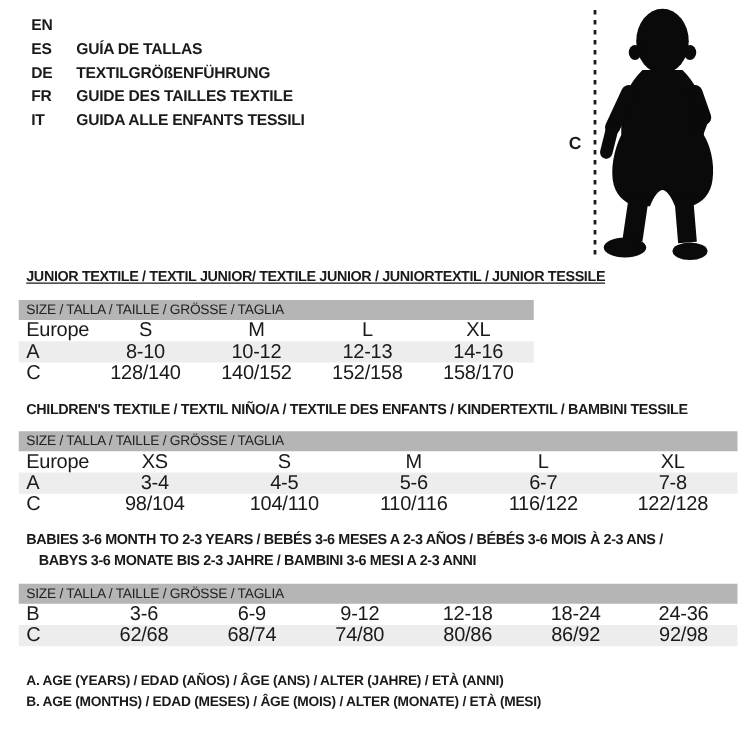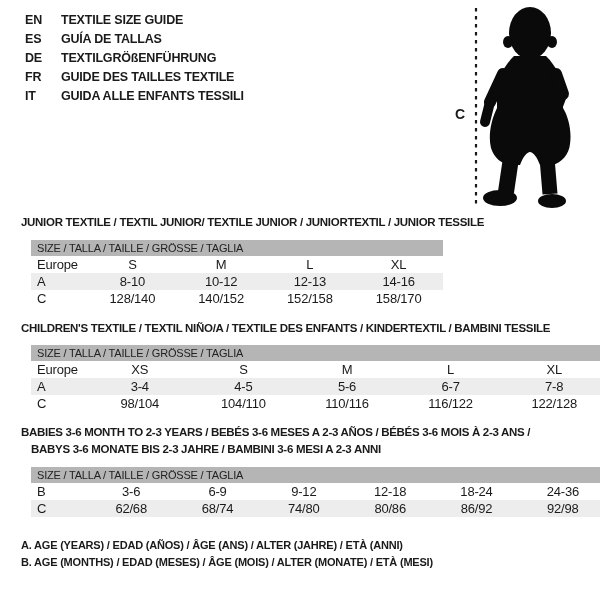--- a/index.html
+++ b/index.html
@@ -20,31 +20,31 @@
   
   .figure-svg { position:absolute; left:440px; top:0; }
 
   
   .sec-title {
     position:absolute; left:21px;
     font-size:11.5px; font-weight:bold; letter-spacing:-0.3px;
     white-space:nowrap;
   }
   .table {
-    position:absolute; left:15px;margin-left:16px;
+    position:absolute; left:15px;
   }
   .size-bar {
     height:16px; background:#b5b5b5;
     display:flex; align-items:center;
     padding-left:6px;
     font-size:11px; letter-spacing:-0.2px; color:#222222;
   }
   .trow {
     display:grid; height:17px; align-items:center;
-    font-size:13px; letter-spacing:-0.2px;
+    font-size:16px; letter-spacing:-0.2px;
   }
   .t-cols-4 { grid-template-columns:57px repeat(4,1fr); }
   .t-cols-5 { grid-template-columns:57px repeat(5,1fr); }
   .t-cols-6 { grid-template-columns:57px repeat(6,1fr); }
   .trow.shaded { background:#ededed; }
   .tlabel { padding-left:6px; text-align:left; }
   .tcell { text-align:center; }
 
   
   .footnotes { position:absolute; left:21px; top:536px; }
@@ -53,21 +53,20 @@
     font-size:11px; font-weight:bold; letter-spacing:-0.2px;
     white-space:nowrap;
   }
 </style>
 </head>
 <body>
 
 <div class="lang-list">
   <div class="lang-row">
     <span class="lang-code">EN</span>
-    <span class="lang-title">TEXTILE SIZE GUIDE</span>
   </div>
   <div class="lang-row">
     <span class="lang-code">ES</span>
     <span class="lang-title">GUÍA DE TALLAS</span>
   </div>
   <div class="lang-row">
     <span class="lang-code">DE</span>
     <span class="lang-title">TEXTILGRÖßENFÜHRUNG</span>
   </div>
   <div class="lang-row">
@@ -93,21 +92,21 @@
     <line x1="116" y1="74" x2="123" y2="94" stroke="#0a0a0a" stroke-width="12" stroke-linecap="round"></line>
     <line x1="123" y1="94" x2="117" y2="110" stroke="#0a0a0a" stroke-width="9" stroke-linecap="round"></line>
     <path d="M57,108 C51,120 48,136 51,148 C54,158 62,164 70,165 L80,165 C83,157 87,152 90,152 C93,152 97,157 100,165 L112,165 C122,163 129,154 130,144 C132,130 128,116 123,108 Z"></path>
     <line x1="71" y1="158" x2="66" y2="192" stroke="#0a0a0a" stroke-width="16"></line>
     <line x1="107" y1="158" x2="110" y2="194" stroke="#0a0a0a" stroke-width="15"></line>
     <ellipse cx="60" cy="198" rx="17" ry="8"></ellipse>
     <ellipse cx="112" cy="201" rx="14" ry="7"></ellipse>
   </g>
 </svg>
 
-<div class="sec-title" style="top:216px;">JUNIOR TEXTILE / TEXTIL JUNIOR/ TEXTILE JUNIOR / JUNIORTEXTIL / JUNIOR TESSILE</div>
+<div class="sec-title" style="top:216px;text-decoration:underline;">JUNIOR TEXTILE / TEXTIL JUNIOR/ TEXTILE JUNIOR / JUNIORTEXTIL / JUNIOR TESSILE</div>
 <div class="table" style="top:240px; width:412px;">
   <div class="size-bar">SIZE / TALLA / TAILLE / GRÖSSE / TAGLIA</div>
   <div class="trow t-cols-4">
     <span class="tlabel">Europe</span>
     <span class="tcell">S</span>
     <span class="tcell">M</span>
     <span class="tcell">L</span>
     <span class="tcell">XL</span>
   </div>
   <div class="trow t-cols-4 shaded">

